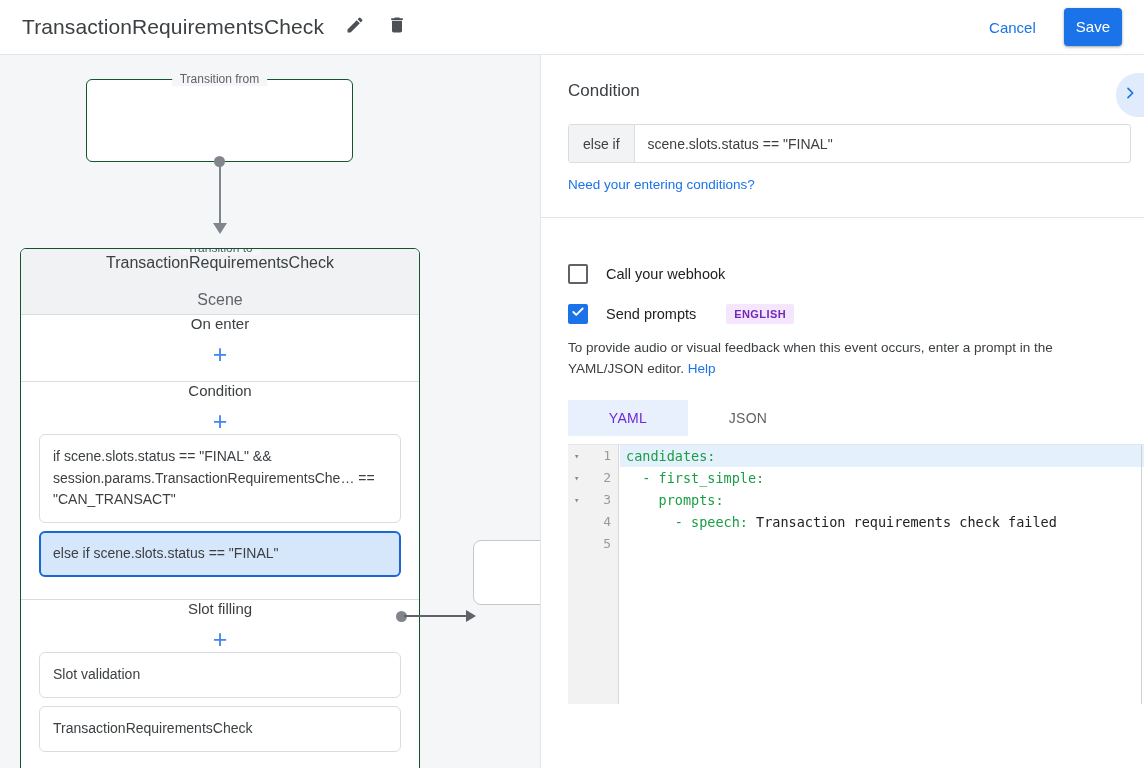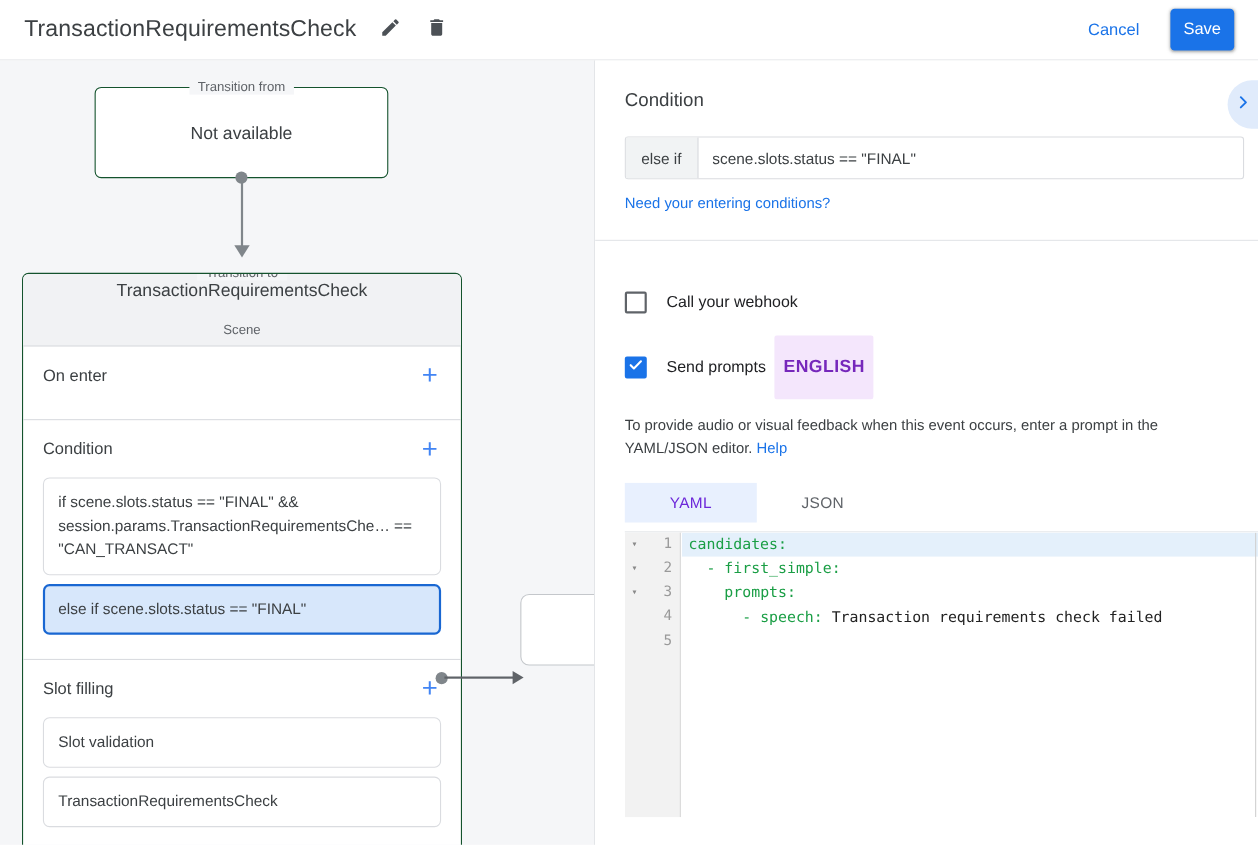--- a/index.html
+++ b/index.html
@@ -105,26 +105,26 @@
     left: 20px; top: 193px; width: 400px; height: 560px;
     background: #ffffff; overflow: hidden;
   }
   .node-head {
     height: 66px; background: #f1f2f4;
     border-bottom: 1px solid #dadce0;
     display: flex; flex-direction: column;
     align-items: center; justify-content: center;
   }
   .node-title { font-size: 16px; color: #3c4043; }
-  .node-sub { font-size: 12px; color: #5f6368; margin-top: 19px; }
+  .node-sub { font-size: 16px; color: #5f6368; margin-top: 19px; }
 
   .node-section { border-bottom: 1px solid #dadce0; padding: 0 18px 14px 18px; }
   .node-section.noborder { border-bottom: none; }
   .sec-header {
-    height: 52px; display: flex; align-items: center; justify-content: space-between;
+    height: 52px; display: flex; align-items: center; justify-content: space-between; flex-direction: column;
   }
   .sec-title { font-size: 15px; color: #3c4043; }
   .plus-btn {
     color: #4285f4; font-size: 25px; line-height: 1;
     cursor: pointer; font-weight: 300; padding: 0 3px;
     user-select: none;
   }
   .chip {
     border: 1px solid #dadce0; border-radius: 6px;
     background: #fff; padding: 11px 13px;
@@ -216,24 +216,24 @@
     width: 20px; height: 20px; border: 2px solid #5f6368;
     border-radius: 2px; background: #fff; cursor: pointer;
     flex: none;
   }
   .cb.checked {
     background: #1a73e8; border-color: #1a73e8;
     display: flex; align-items: center; justify-content: center;
   }
   .cb-label { margin-left: 18px; font-size: 14.5px; color: #202124; font-weight: 500; }
   .lang-badge {
-    margin-left: 8px;
+    margin-left: 30px;
     background: #f4e6fc; color: #7627bb;
-    font-size: 16px; font-weight: 600; letter-spacing: .4px;
-    padding: 20px 8px; border-radius: 2px;
+    font-size: 11px; font-weight: 600; letter-spacing: .4px;
+    padding: 4px 8px; border-radius: 2px;
   }
   .helptext {
     margin-top: 14px; font-size: 13.5px; color: #3c4043; line-height: 1.55;
     width: 557px;
   }
   .helptext a { color: #1a73e8; text-decoration: none; cursor: pointer; }
 
   
   .tabs { display: flex; margin-top: 20px; }
   .tab {
@@ -308,21 +308,20 @@
   <div class="header-spacer"></div>
 
   <button class="cancel-btn">Cancel</button>
   <button class="save-btn">Save</button>
 </div>
 
 <div class="canvas">
 
   <div class="fcard" id="transition-from-card">
     <div class="fcard-legend">Transition from</div>
-    <div class="tf-label">Not available</div>
   </div>
 
   <div class="conn-dot"></div>
   <div class="conn-line"></div>
   <div class="conn-arrow"></div>
 
   <div class="fcard" id="transition-to-card">
     <div class="fcard-legend">Transition to</div>
 
     <div class="node-head">

